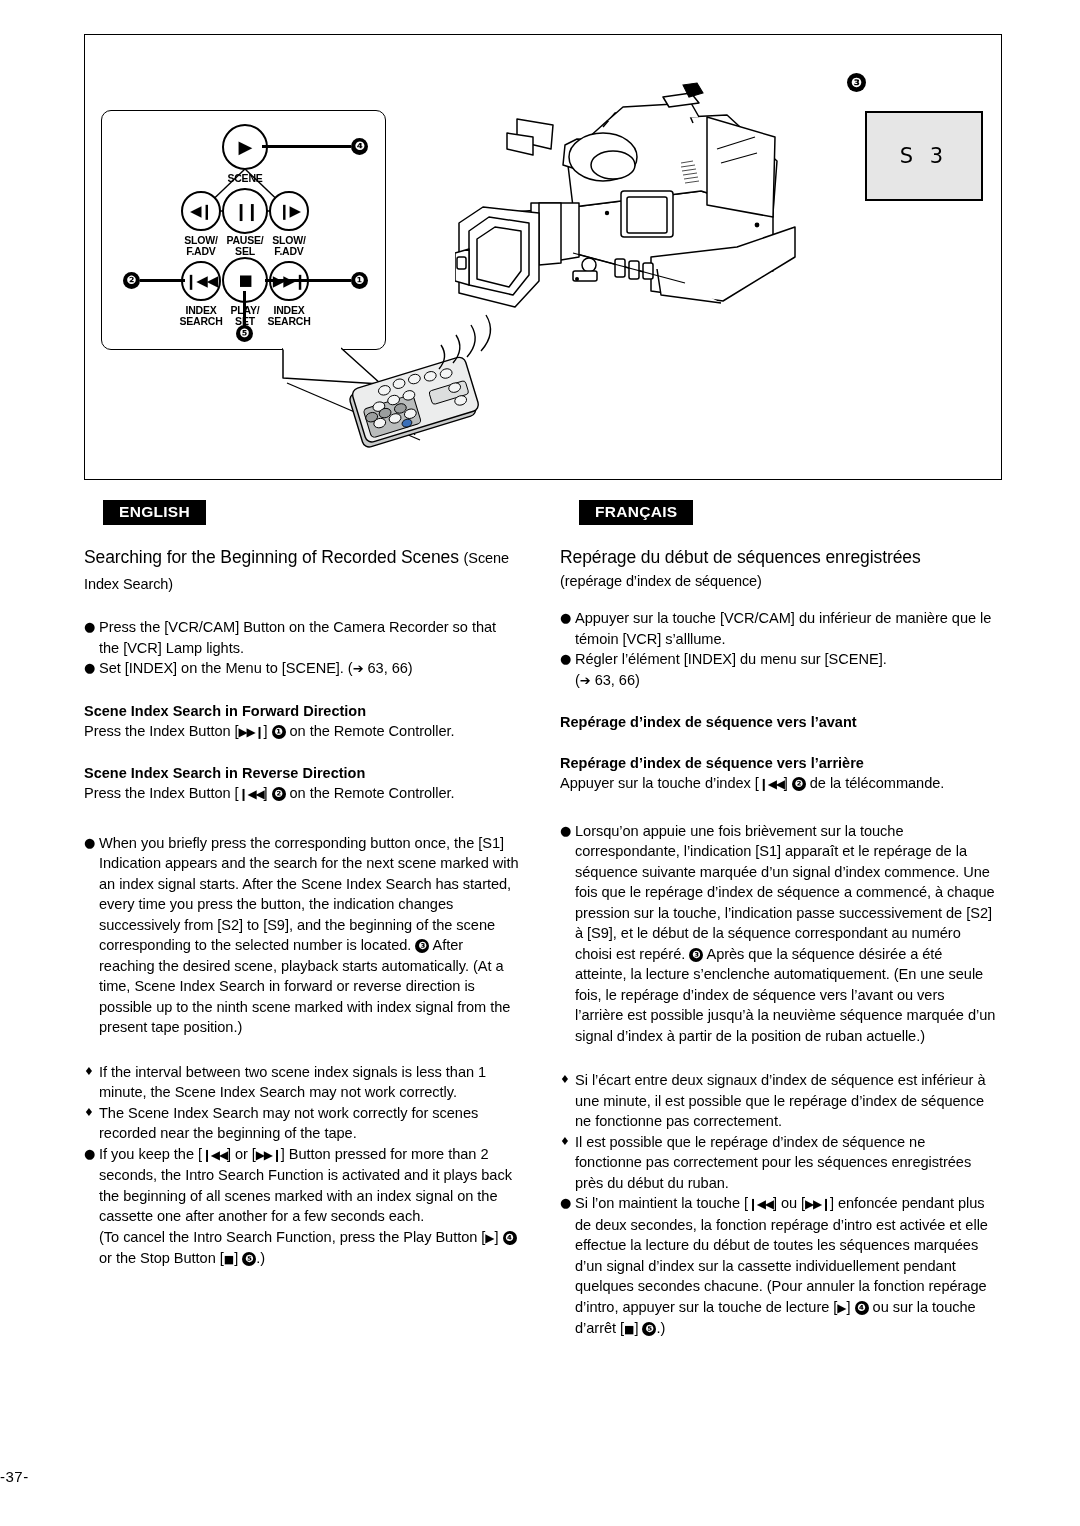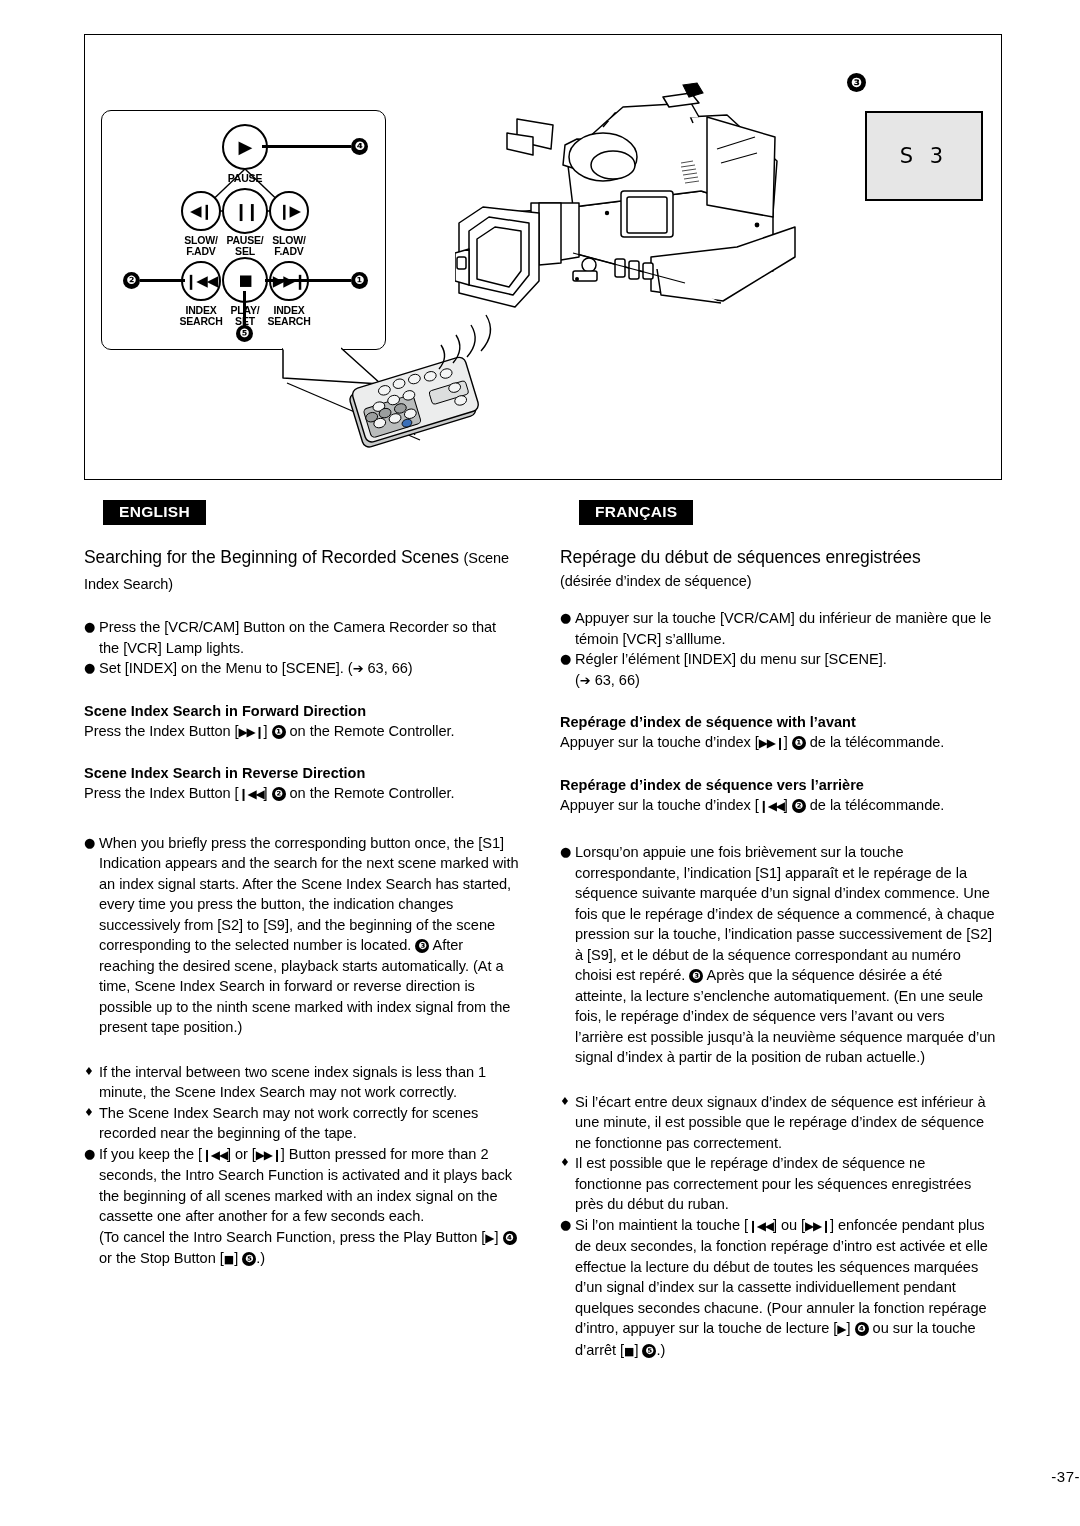--- a/index.html
+++ b/index.html
@@ -240,42 +240,42 @@
     text-align: center;
     vertical-align: 1px;
     font-family: "DejaVu Sans", sans-serif;
   }
 
   .page-num {
     position: absolute;
     left: 0;
     right: 0;
     top: 1468px;
-    text-align: right;
+    text-align: left;
     font-size: 15px;
     letter-spacing: 0.5px;
   }
 </style>
 </head>
 <body>
 
 <div class="figure-frame">
 
   <div class="callout">
 
     <svg width="285" height="240" style="position:absolute;left:0;top:0;">
       <line x1="143" y1="58" x2="99" y2="100" stroke="#000" stroke-width="1.4"></line>
       <line x1="143" y1="58" x2="187" y2="100" stroke="#000" stroke-width="1.4"></line>
       <line x1="99" y1="100" x2="187" y2="100" stroke="#000" stroke-width="1.4"></line>
     </svg>
 
     <div class="btn btn-lg" style="left:120px; top:13px;">
       <span class="glyph glyph-play">▶</span>
     </div>
-    <div class="btn-label" style="left:103px; top:62px; width:80px;">PAUSE</div>
+    <div class="btn-label" style="left:103px; top:62px; width:80px;">SCENE</div>
 
     <div class="btn btn-md" style="left:79px; top:80px;">
       <span class="glyph">◀❙</span>
     </div>
     <div class="btn-label" style="left:61px; top:124px; width:76px;">SLOW/
 F.ADV</div>
 
     <div class="btn btn-lg" style="left:120px; top:77px;">
       <span class="glyph glyph-pause">❙❙</span>
     </div>
@@ -489,36 +489,35 @@
     </li>
   </ul>
 </div>
 
 <div class="col col-fr">
 
   <div class="lang-badge">FRANÇAIS</div>
 
   <h1 class="title title-fr">
     <span>Repérage du début de séquences enregistrées</span>
-    <span class="sub2">(désirée d’index de séquence)</span>
+    <span class="sub2">(repérage d’index de séquence)</span>
   </h1>
 
   <ul class="bullets" style="margin-top:16px;">
     <li>
       <span class="mk">●</span>
       <span>Appuyer sur la touche [VCR/CAM] du inférieur de manière que le témoin [VCR] s’alllume.</span>
     </li>
     <li>
       <span class="mk">●</span>
       <span>Régler l’élément [INDEX] du menu sur [SCENE].</span><br><span>(</span><span class="inl-arrow">➔</span><span> </span><span>63, 66</span><span>)</span>
     </li>
   </ul>
 
-  <h3 class="subhead">Repérage d’index de séquence with l’avant</h3>
-  <p class="body"><span>Appuyer sur la touche d’index [</span><span class="inl">▶▶❙</span><span>] </span><span class="cnum">❶</span><span> de la télécommande.</span></p>
+  <h3 class="subhead">Repérage d’index de séquence vers l’avant</h3>
 
   <h3 class="subhead">Repérage d’index de séquence vers l’arrière</h3>
   <p class="body"><span>Appuyer sur la touche d’index [</span><span class="inl">❙◀◀</span><span>] </span><span class="cnum">❷</span><span> de la télécommande.</span></p>
 
   <ul class="bullets" style="margin-top:26px;">
     <li>
       <span class="mk">●</span>
       <span>Lorsqu’on appuie une fois brièvement sur la touche correspondante, l’indication [S1] apparaît et le repérage de la séquence suivante marquée d’un signal d’index commence. Une fois que le repérage d’index de séquence a commencé, à chaque pression sur la touche, l’indication passe successivement de [S2] à [S9], et le début de la séquence correspondant au numéro choisi est repéré.</span><span> </span><span class="cnum">❸</span><span> </span><span>Après que la séquence désirée a été atteinte, la lecture s’enclenche automatiquement. (En une seule fois, le repérage d’index de séquence vers l’avant ou vers l’arrière est possible jusqu’à la neuvième séquence marquée d’un signal d’index à partir de la position de ruban actuelle.)</span>
     </li>
   </ul>

